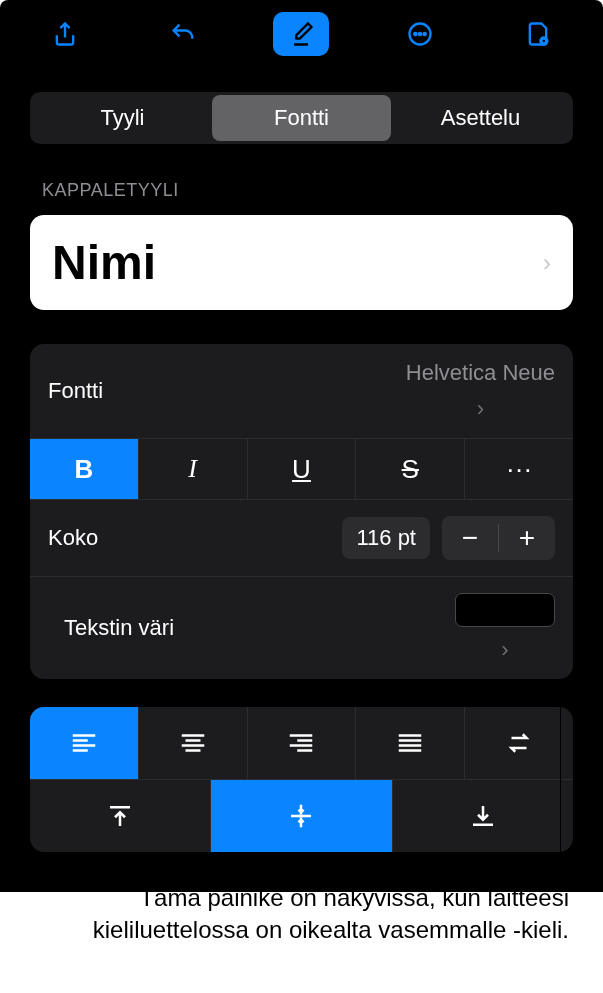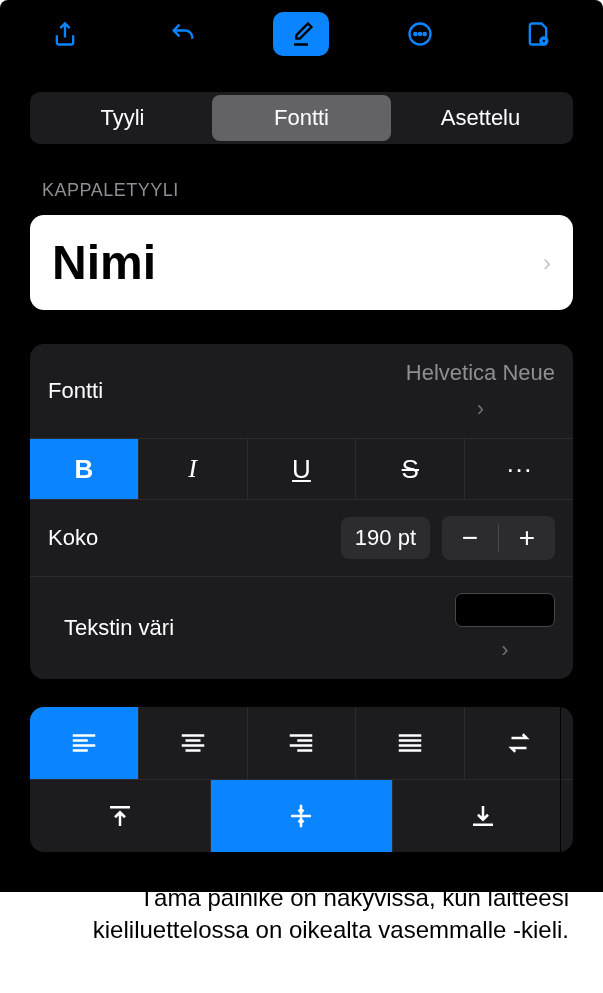--- a/index.html
+++ b/index.html
@@ -234,21 +234,21 @@
     <div class="biu-row">
       <div class="biu-btn active first" style="font-weight:700">B</div>
       <div class="biu-btn" style="font-style:italic;font-family:serif">I</div>
       <div class="biu-btn" style="text-decoration:underline">U</div>
       <div class="biu-btn" style="text-decoration:line-through">S</div>
       <div class="biu-btn">···</div>
     </div>
     <div class="row">
       <span class="row-label">Koko</span>
       <div class="size-control">
-        <div class="size-val">190 pt</div>
+        <div class="size-val">116 pt</div>
         <div class="stepper">
           <div class="step-btn">−</div>
           <div class="step-sep"></div>
           <div class="step-btn">+</div>
         </div>
       </div>
     </div>
     <div class="row">
       <span class="row-label">Tekstin väri</span>
       <span class="row-value">

